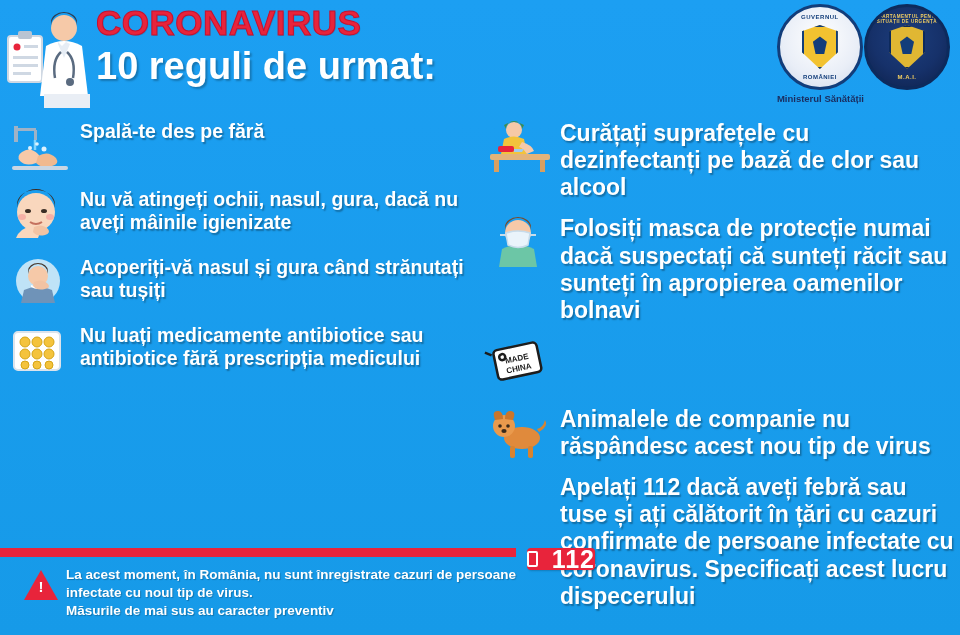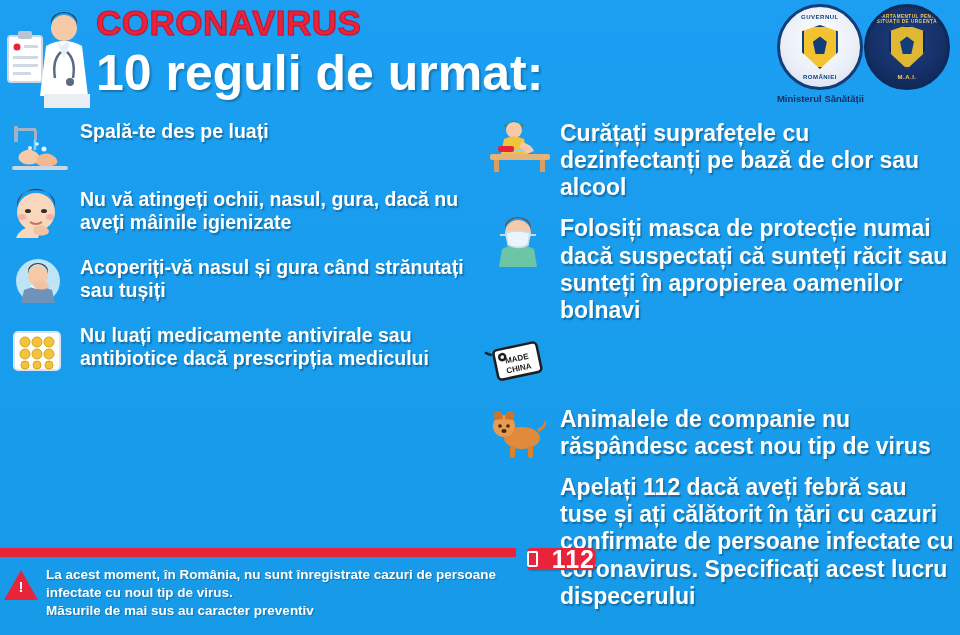--- a/index.html
+++ b/index.html
@@ -38,21 +38,21 @@
   .title-main {
     font-size: 35px;
     font-weight: bold;
     color: #e8243b;
     letter-spacing: 0.5px;
     -webkit-text-stroke: 1px #c8102e;
     line-height: 1.1;
     text-shadow: 1px 1px 0 rgba(0,0,0,0.12);
   }
   .title-sub {
-    font-size: 50px;
+    font-size: 38px;
     font-weight: bold;
     color: #ffffff;
     line-height: 1.15;
     margin-top: 2px;
     text-shadow: 2px 2px 2px rgba(0,0,0,0.25);
   }
 
   .emblems {
     position: absolute;
     right: 10px;
@@ -157,21 +157,21 @@
     height: 9px;
     background: #e8243b;
   }
   .footer {
     position: absolute;
     left: 0;
     top: 566px;
     width: 520px;
     display: flex;
     align-items: flex-start;
-    padding-left: 4px;
+    padding-left: 24px;
   }
   .warn-tri {
     width: 34px; min-width: 34px; height: 32px;
     position: relative;
     margin-right: 8px;
     margin-top: 4px;
   }
   .warn-tri:before {
     content: "";
     position: absolute;
@@ -297,21 +297,21 @@
             <rect x="30" y="12" width="3" height="10" fill="#9fb2c6"></rect>
             <path d="M31 22 q0 8 0 10" stroke="#7fd4ff" stroke-width="2.5" fill="none"></path>
             <path d="M18 34 q8 -6 16 2 q6 6 -2 9 q-10 4 -16 -2 q-4 -5 2 -9z" fill="#f6c9a8"></path>
             <path d="M34 38 q10 -6 18 2 q4 6 -4 8 q-10 3 -16 -3z" fill="#f0b98f"></path>
             <circle cx="26" cy="30" r="2" fill="#ffffff" opacity="0.85"></circle>
             <circle cx="40" cy="31" r="2.5" fill="#ffffff" opacity="0.85"></circle>
             <circle cx="33" cy="26" r="1.8" fill="#ffffff" opacity="0.85"></circle>
             <rect x="8" y="48" width="56" height="4" rx="2" fill="#c9d6e3"></rect>
           </svg>
         </div>
-        <div class="txt">Spală-te des pe luați</div>
+        <div class="txt">Spală-te des pe fără</div>
       </div>
 
 
       <div class="rule">
         <div class="ico">
           <svg viewBox="0 0 72 56" width="72" height="56">
             <circle cx="32" cy="26" r="19" fill="#f9d7bd"></circle>
             <path d="M13 22 a19 19 0 0 1 38 0 l0 -4 a19 14 0 0 0 -38 0z" fill="#3a2d25"></path>
             <ellipse cx="24" cy="25" rx="3" ry="2" fill="#3a2d25"></ellipse>
             <ellipse cx="40" cy="25" rx="3" ry="2" fill="#3a2d25"></ellipse>
@@ -349,21 +349,21 @@
                 <circle cx="45" cy="20" r="5"></circle>
               <circle cx="21" cy="32" r="5"></circle>
                 <circle cx="33" cy="32" r="5"></circle>
                 <circle cx="45" cy="32" r="5"></circle>
               <circle cx="21" cy="43" r="4"></circle>
                 <circle cx="33" cy="43" r="4"></circle>
                 <circle cx="45" cy="43" r="4"></circle>
             </g>
           </svg>
         </div>
-        <div class="txt">Nu luați medicamente antivirale sau antibiotice dacă prescripția medicului</div>
+        <div class="txt">Nu luați medicamente antibiotice sau antibiotice fără prescripția medicului</div>
       </div>
 
     </div>
 
     <div class="col col-right">
 
       <div class="rule">
         <div class="ico">
           <svg viewBox="0 0 72 56" width="72" height="56">
             <rect x="6" y="36" width="60" height="6" rx="2" fill="#e3b37a"></rect>

